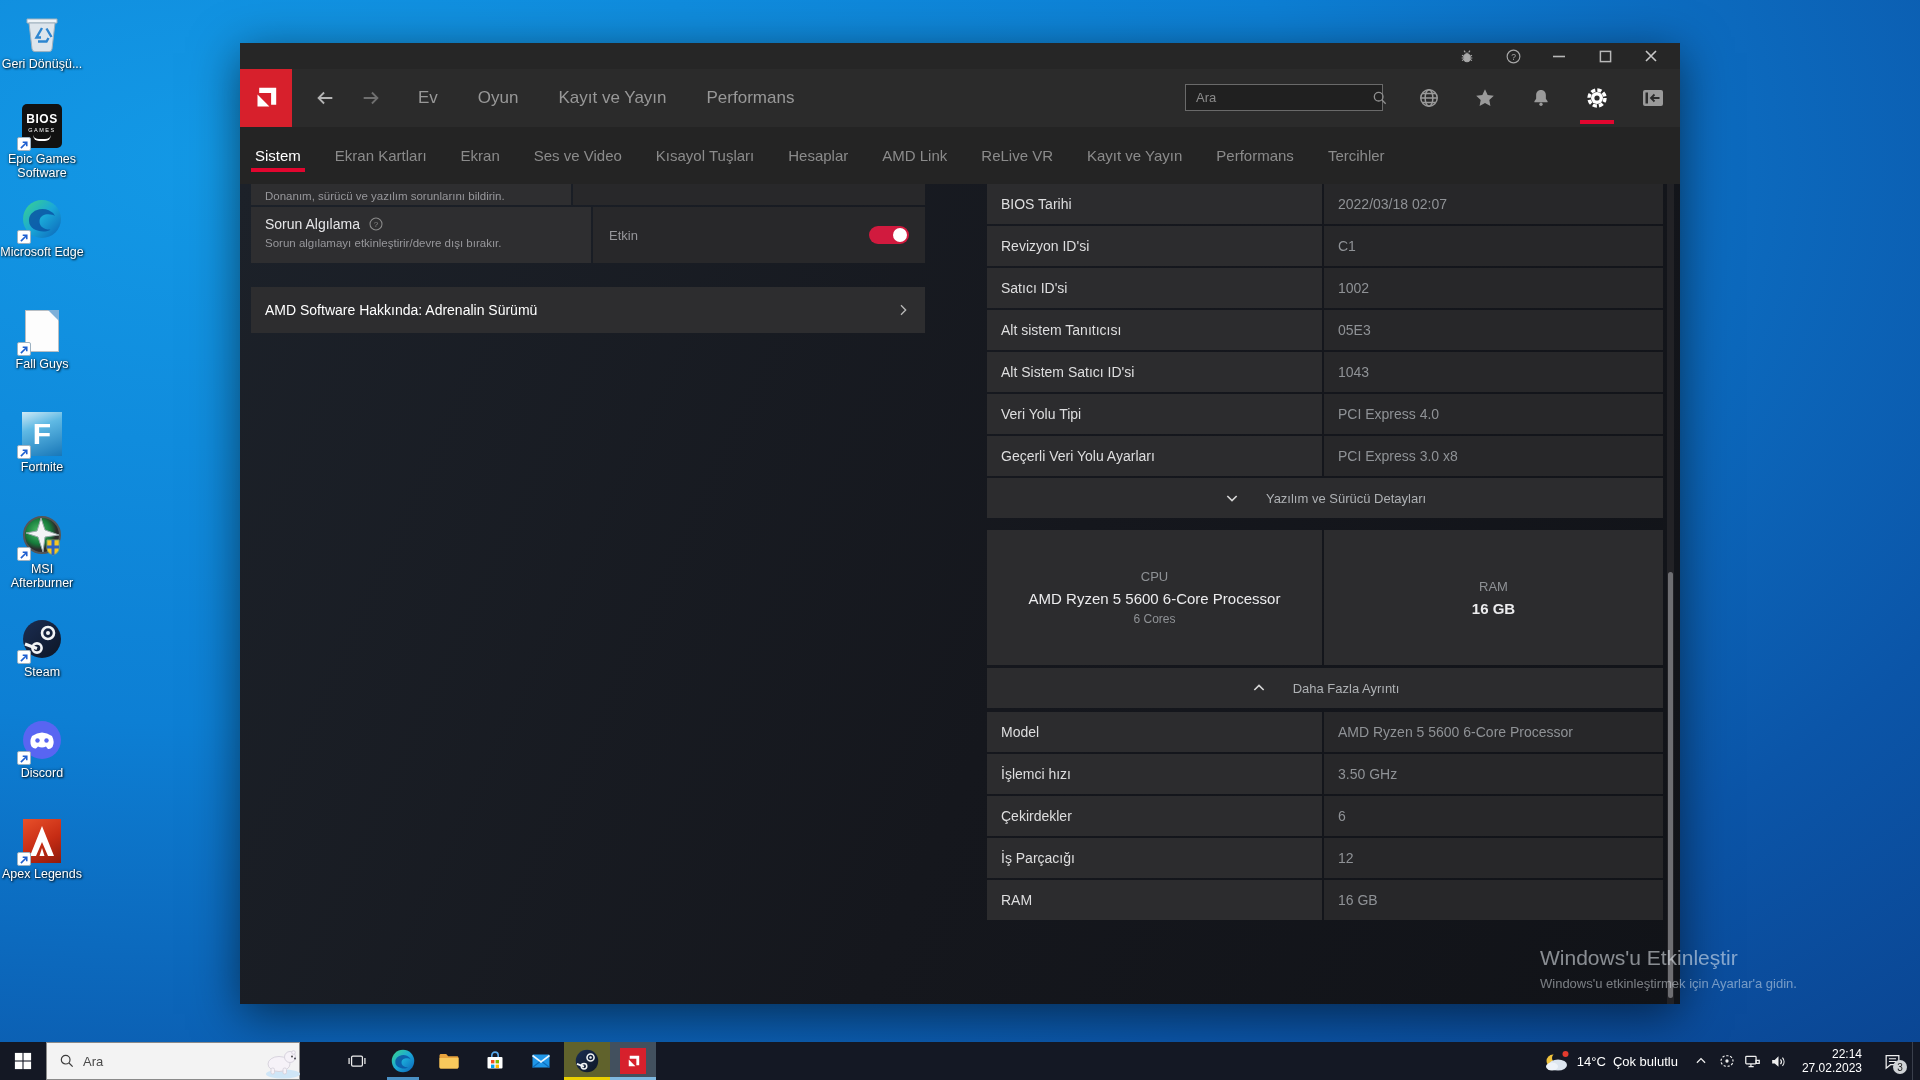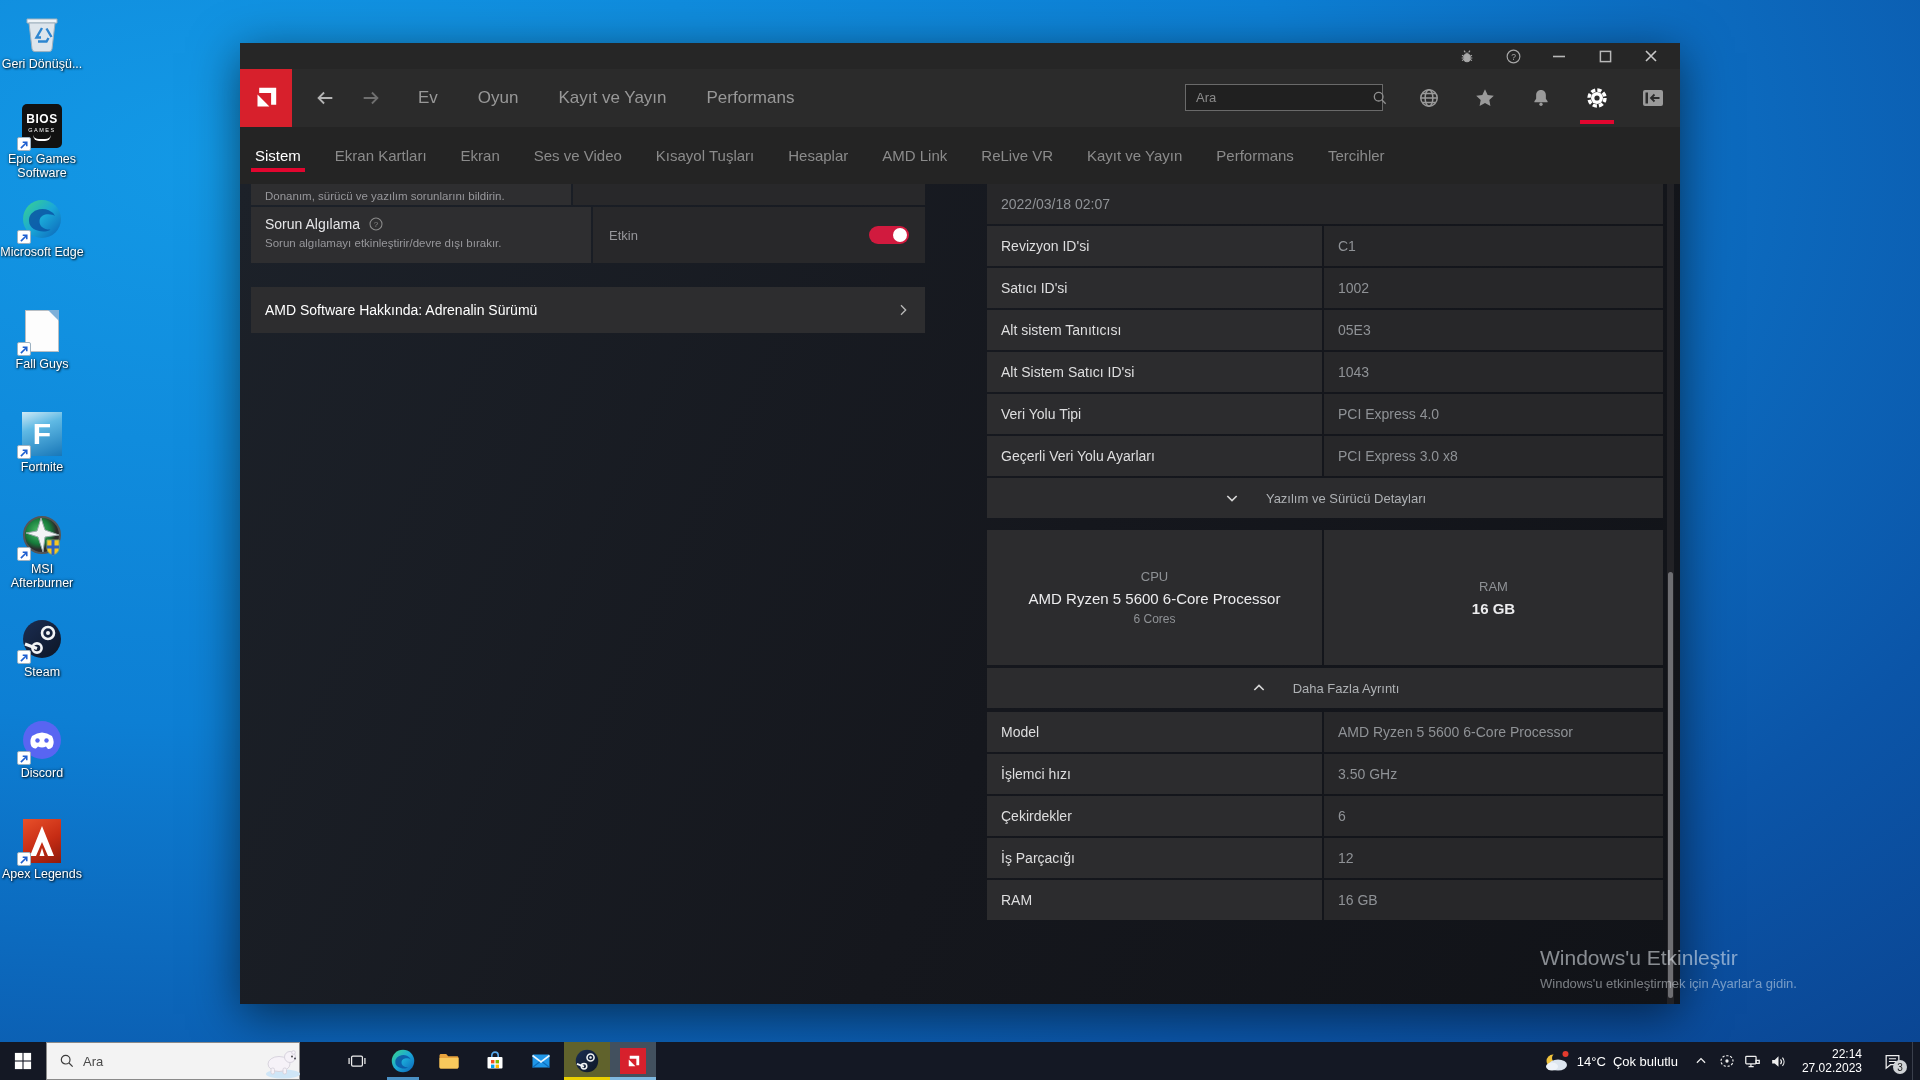--- a/index.html
+++ b/index.html
@@ -428,20 +428,21 @@
         <span class="txt">AMD Software Hakkında: Adrenalin Sürümü</span>
         <svg width="16" height="16" viewBox="0 0 24 24" fill="none" stroke="#b8b8b8" stroke-width="2">
           <path d="M9 5l7 7-7 7"></path>
         </svg>
       </div>
     </div>
 
     <div class="rpanel">
 
       <div class="trow">
+        <div class="k">BIOS Tarihi</div>
         <div class="v">2022/03/18 02:07</div>
       </div>
       <div class="trow">
         <div class="k">Revizyon ID'si</div>
         <div class="v">C1</div>
       </div>
       <div class="trow">
         <div class="k">Satıcı ID'si</div>
         <div class="v">1002</div>
       </div>

